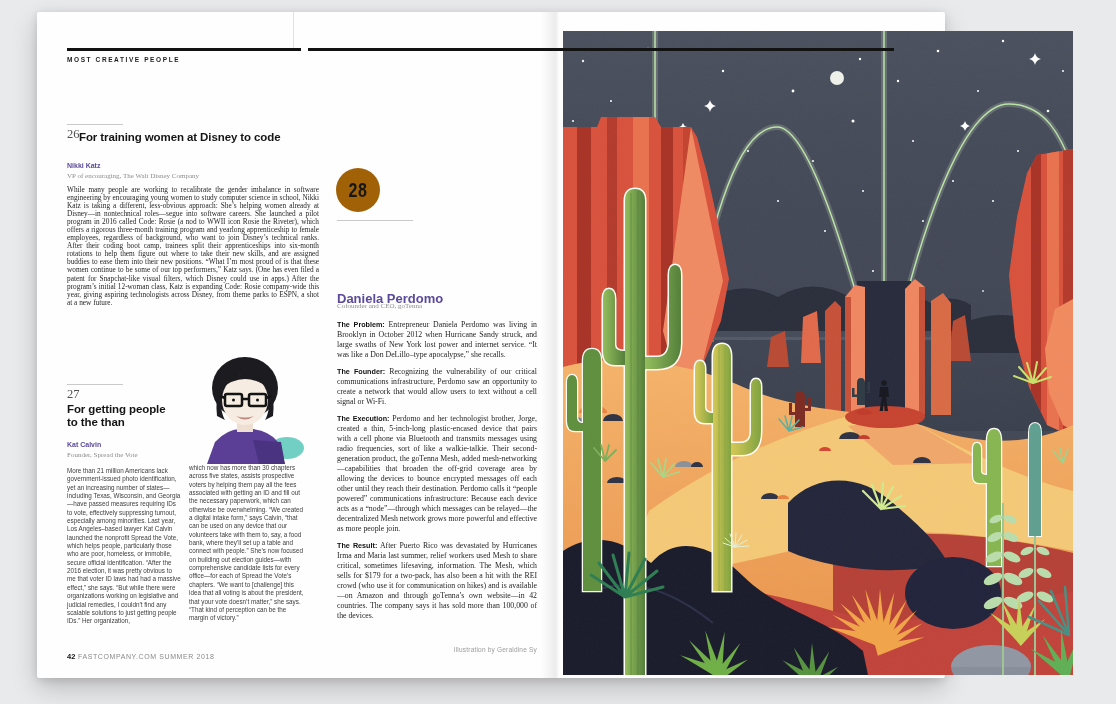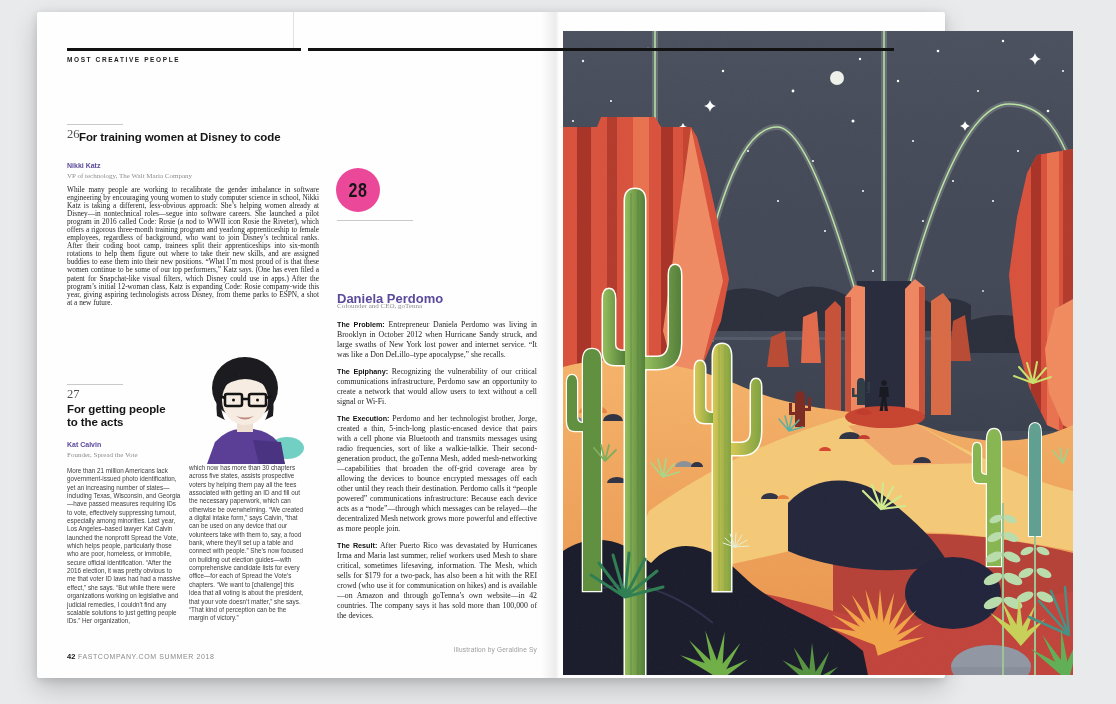--- a/index.html
+++ b/index.html
@@ -21,21 +21,21 @@
   .serifbody{font-family:"Liberation Serif",serif;font-size:7.3px;line-height:8.05px;color:#262626;
              text-align:justify;}
   .sanscol{font-size:6.3px;line-height:8.35px;color:#3c3c3c;text-align:left;}
   .body28{font-family:"Liberation Serif",serif;font-size:7.8px;line-height:10px;color:#242424;
           text-align:justify;}
   .body28 p{margin:0 0 7px 0;}
   .body28 b{font-family:"Liberation Sans",sans-serif;font-size:7.2px;font-weight:bold;color:#111;}
   .hl28{line-height:23px;}
   .hl28 span{display:inline-block;transform:scaleX(.75);transform-origin:0 50%;white-space:nowrap;
              font-size:21px;font-weight:bold;color:#191919;letter-spacing:.5px;}
-  .badge{width:44px;height:44px;border-radius:50%;background:#ec4899;display:flex;
+  .badge{width:44px;height:44px;border-radius:50%;background:#a16207;display:flex;
          align-items:center;justify-content:center;}
   .badge span{display:inline-block;transform:scaleX(.8);font-size:20px;font-weight:bold;color:#161616;
               letter-spacing:1px;}
   .footer{font-size:7px;color:#8a8a8a;letter-spacing:.6px;}
   .footer b{color:#111;font-size:7.5px;letter-spacing:0;}
   .credit{font-size:6.5px;color:#9b9b9b;text-align:right;letter-spacing:.2px;}
 </style>
 </head>
 <body>
 
@@ -379,28 +379,28 @@
   <div class="abs crease" style="left:256px;top:0;height:36px;"></div>
 
   <div class="abs rule" style="left:30px;top:36px;width:234px;z-index:4;"></div>
   <div class="abs rule" style="left:271px;top:36px;width:586px;z-index:4;"></div>
   <div class="abs kicker" style="left:30px;top:44px;">MOST CREATIVE PEOPLE</div>
 
   <div class="abs thin-rule" style="left:30px;top:112px;width:56px;"></div>
   <div class="abs artnum" style="left:30px;top:115px;">26</div>
   <div class="abs arttitle" style="left:30px;top:119px;width:260px;margin-left:12px;">For training women at Disney to code</div>
   <div class="abs person" style="left:30px;top:150px;">Nikki Katz</div>
-  <div class="abs role" style="left:30px;top:160px;">VP of technology, The Walt Maria Company</div>
+  <div class="abs role" style="left:30px;top:160px;">VP of encouraging, The Walt Disney Company</div>
   <div class="abs serifbody" style="left:30px;top:174px;width:252px;">While many people are working to recalibrate the gender imbalance in software engineering by encouraging young women to study computer science in school, Nikki Katz is taking a different, less-obvious approach: She’s helping women already at Disney—in nontechnical roles—segue into software careers. She launched a pilot program in 2016 called Code: Rosie (a nod to WWII icon Rosie the Riveter), which offers a rigorous three-month training program and yearlong apprenticeship to female employees, regardless of background, who want to join Disney’s technical ranks. After their coding boot camp, trainees split their apprenticeships into six-month rotations to help them figure out where to take their new skills, and are assigned buddies to ease them into their new positions. “What I’m most proud of is that these women continue to be some of our top performers,” Katz says. (One has even filed a patent for Snapchat-like visual filters, which Disney could use in apps.) After the program’s initial 12-woman class, Katz is expanding Code: Rosie company-wide this year, giving aspiring technologists across Disney, from theme parks to ESPN, a shot at a new future.</div>
 
   <div class="abs thin-rule" style="left:30px;top:372px;width:56px;"></div>
   <div class="abs artnum" style="left:30px;top:375px;">27</div>
   <div class="abs arttitle" style="left:30px;top:391px;width:110px;">
     <span>For getting people</span><br>
-    <span>to the acts</span>
+    <span>to the than</span>
   </div>
   <div class="abs person" style="left:30px;top:429px;">Kat Calvin</div>
   <div class="abs role" style="left:30px;top:439px;">Founder, Spread the Vote</div>
 
   <svg class="abs" style="left:138px;top:338px;" width="142" height="114" viewBox="0 0 142 114">
     <ellipse cx="112" cy="98" rx="17" ry="11" fill="#72cfc4"></ellipse>
     <path d="M32,114 L40,92 Q52,79 66,79 L78,79 Q94,81 102,91 L110,114 Z" fill="#5b3f96"></path>
     <path d="M78,90 L106,92 L110,114 L84,114 Z" fill="#4a3380"></path>
     <rect x="62" y="66" width="16" height="16" fill="#eedfd2"></rect>
     <ellipse cx="70" cy="38" rx="33" ry="31" fill="#1c1b20"></ellipse>
@@ -429,20 +429,20 @@
 
   <div class="abs badge" style="left:299px;top:156px;">
     <span>28</span>
   </div>
   <div class="abs thin-rule" style="left:300px;top:208px;width:76px;"></div>
   <div class="abs person" style="left:300px;top:279px;font-size:13px;">Daniela Perdomo</div>
   <div class="abs role" style="left:300px;top:290px;">Cofounder and CEO, goTenna</div>
 
   <div class="abs body28" style="left:300px;top:308px;width:200px;">
     <p><b>The Problem:</b><span> Entrepreneur Daniela Perdomo was living in Brooklyn in October 2012 when Hurricane Sandy struck, and large swaths of New York lost power and internet service. “It was like a Don DeLillo–type apocalypse,” she recalls.</span></p>
-    <p><b>The Epiphany:</b><span> Recognizing the vulnerability of our critical communications infrastructure, Perdomo saw an opportunity to create a network that would allow users to text without a cell signal or Wi-Fi.</span></p>
+    <p><b>The Founder:</b><span> Recognizing the vulnerability of our critical communications infrastructure, Perdomo saw an opportunity to create a network that would allow users to text without a cell signal or Wi-Fi.</span></p>
     <p><b>The Execution:</b><span> Perdomo and her technologist brother, Jorge, created a thin, 5-inch-long plastic-encased device that pairs with a cell phone via Bluetooth and transmits messages using radio frequencies, sort of like a walkie-talkie. Their second-generation product, the goTenna Mesh, added mesh-networking—capabilities that broaden the off-grid coverage area by allowing the devices to bounce encrypted messages off each other until they reach their destination. Perdomo calls it “people powered” communications infrastructure: Because each device acts as a “node”—through which messages can be relayed—the decentralized Mesh network grows more powerful and effective as more people join.</span></p>
     <p><b>The Result:</b><span> After Puerto Rico was devastated by Hurricanes Irma and Maria last summer, relief workers used Mesh to share critical, sometimes lifesaving, information. The Mesh, which sells for $179 for a two-pack, has also been a hit with the REI crowd (who use it for communication on hikes) and is available—on Amazon and through goTenna’s own website—in 42 countries. The company says it has sold more than 100,000 of the devices.</span></p>
   </div>
 
   <div class="abs credit" style="left:300px;top:634px;width:200px;">Illustration by Geraldine Sy</div>
 
 </div>
 
 </body></html>

